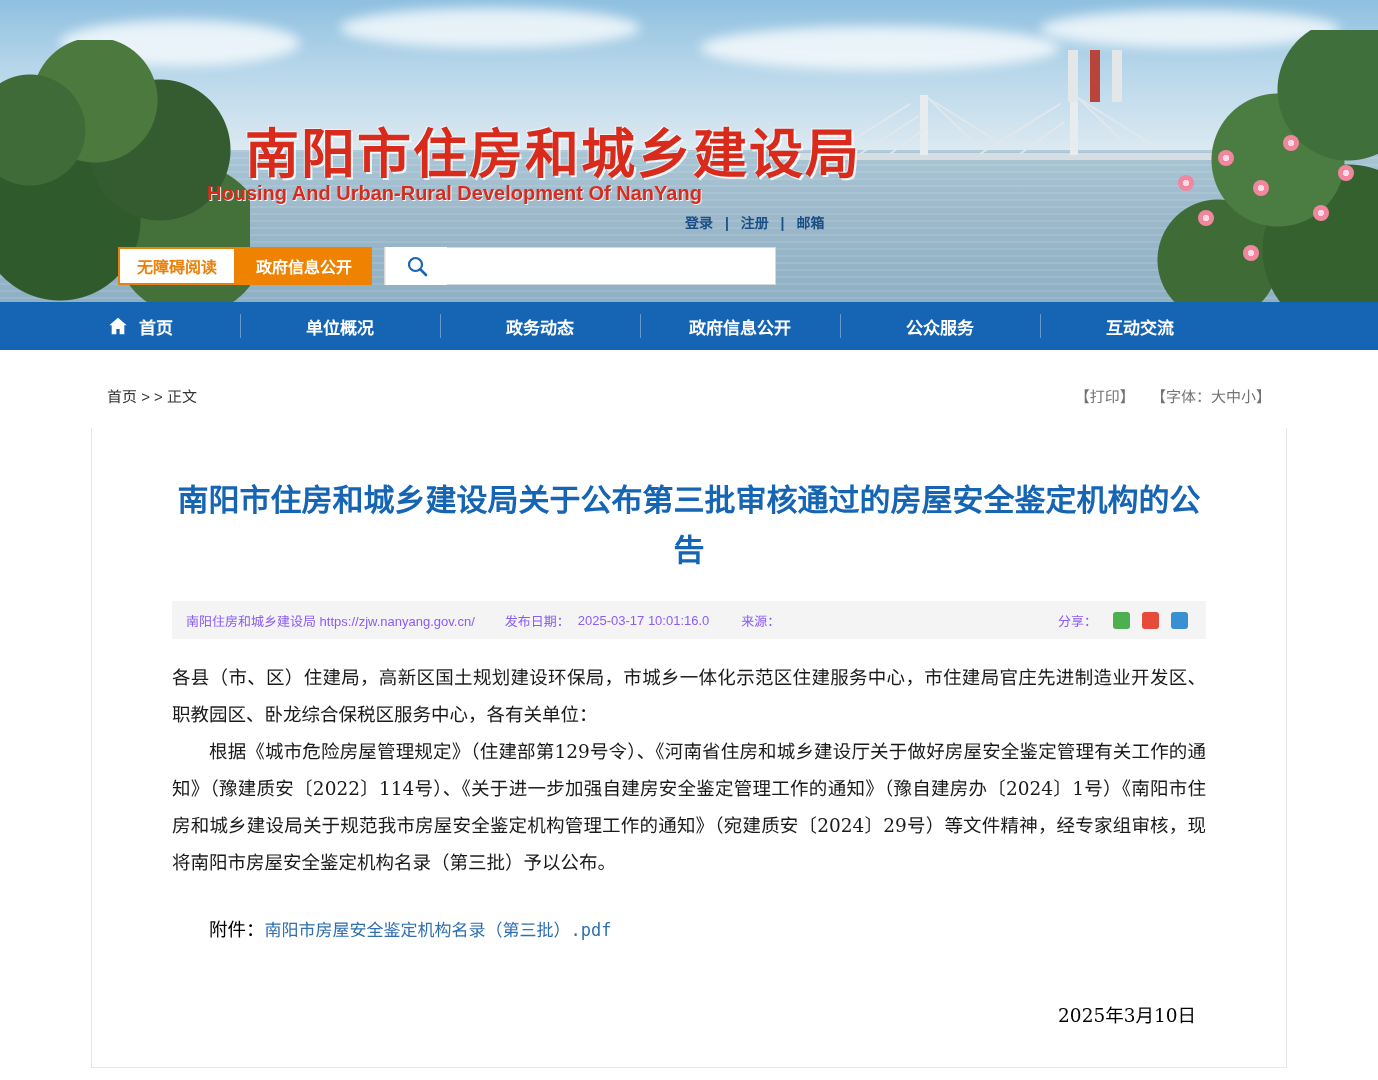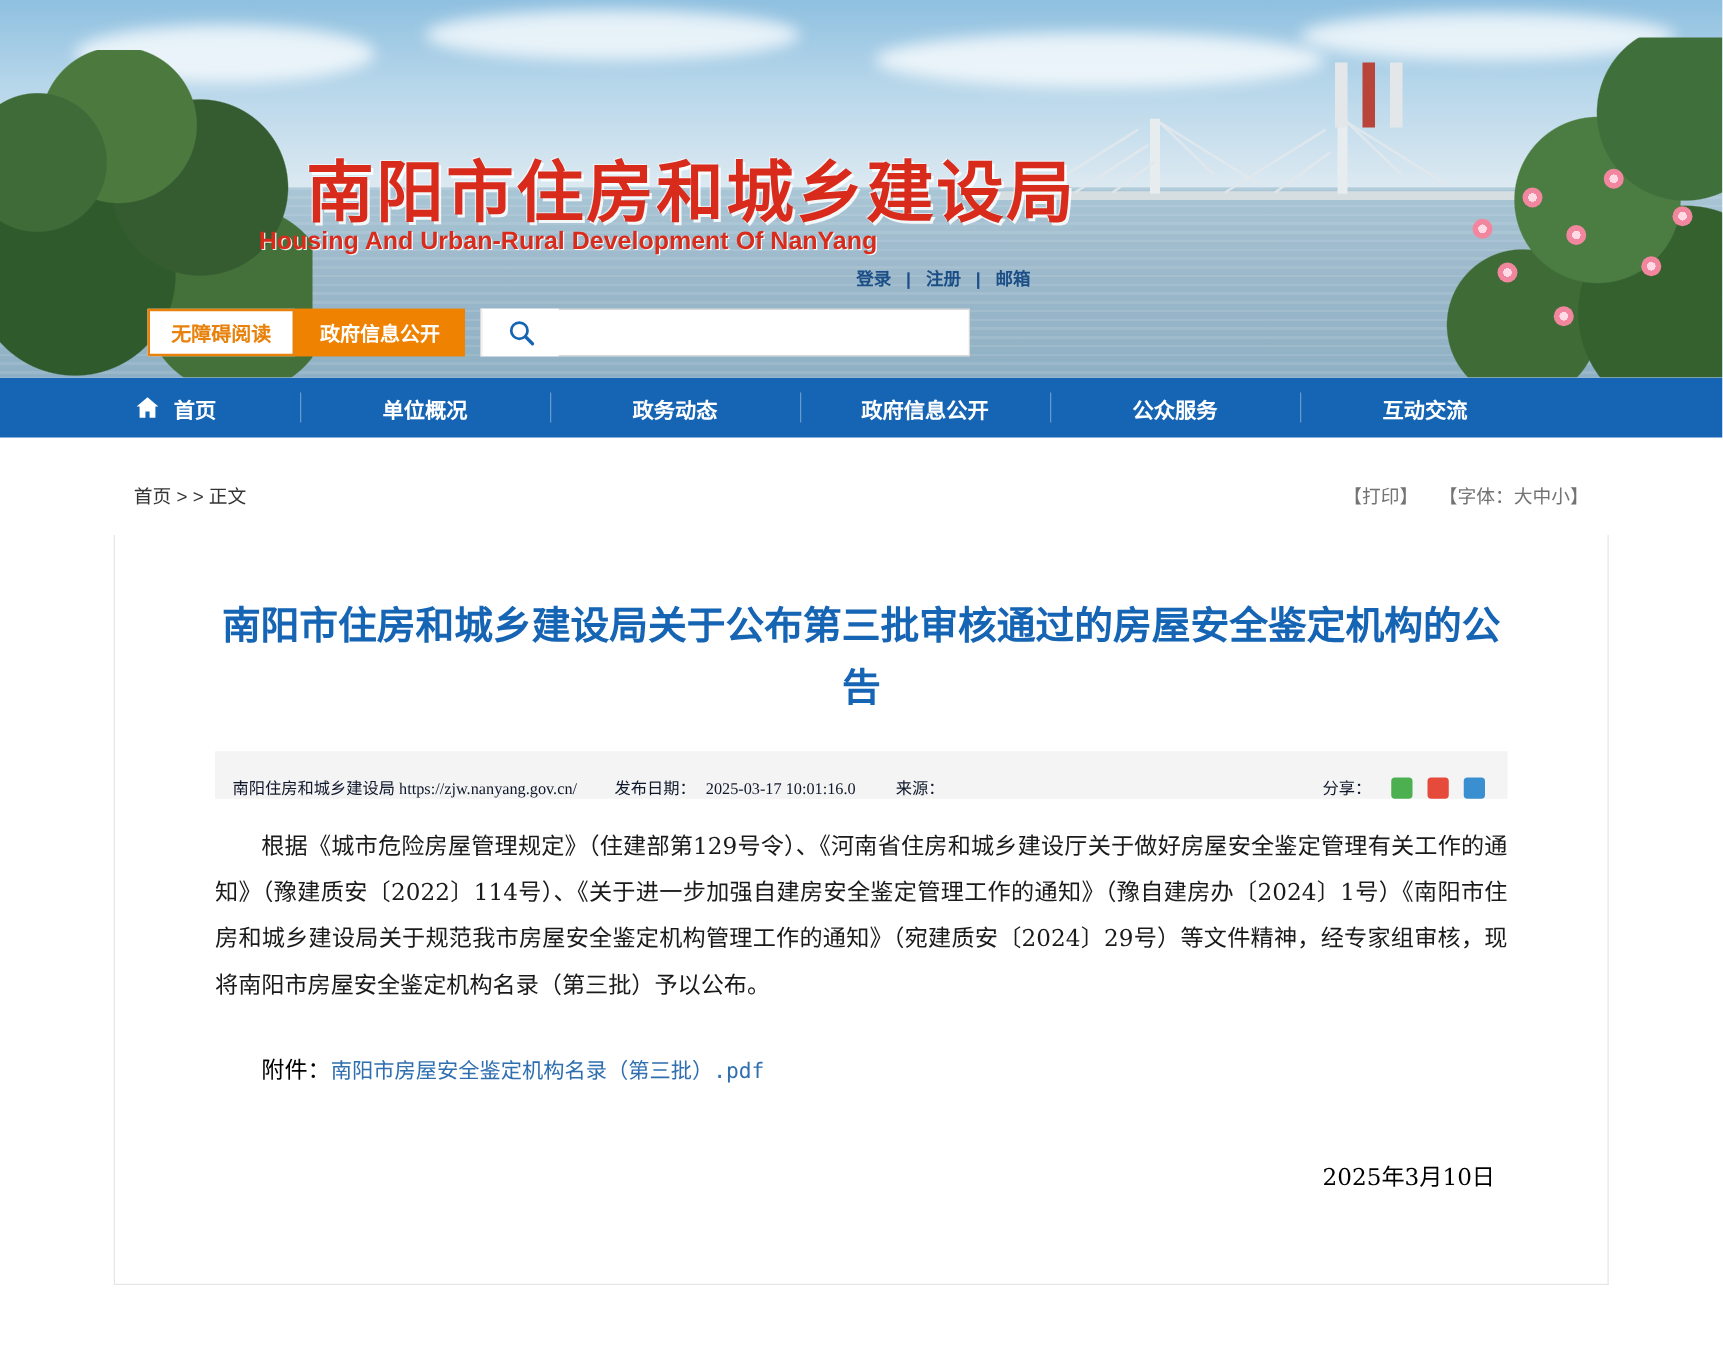--- a/index.html
+++ b/index.html
@@ -172,22 +172,22 @@
     border-top:none;
     min-height:600px;
     padding: 30px 80px 40px 80px;
     box-shadow: 0 0 0 rgba(0,0,0,0);
   }
   .article-title {
     text-align:center; color:#1565b4; font-size:31px; font-weight:bold;
     line-height:1.6; margin:18px 0 26px 0;
   }
   .meta-bar {
-    background:#f4f4f4; height:38px; display:flex; align-items:flex-end;
-    font-size:13px; color:#0f172a; padding:0 14px; gap:8px;font-family:Liberation Serif, serif;
+    background:#f4f4f4; height:38px; display:flex; align-items:center;
+    font-size:13px; color:#8b5cf6; padding:0 14px; gap:8px;
   }
   .meta-bar .m-src { margin-right:22px; }
   .meta-bar .m-date { margin-right:24px; }
   .meta-bar .m-from { margin-right:auto; }
   .share-label { margin-right:8px; }
   .share-ico {
     display:inline-block; width:17px; height:17px; border-radius:3px;
     margin-right:4px; vertical-align:middle;
   }
   .ic-wechat { background:#4caf50; }
@@ -331,20 +331,21 @@
       <span>发布日期：</span>
       <span class="m-date">2025-03-17 10:01:16.0</span>
       <span class="m-from">来源：</span>
       <span class="share-label">分享：</span>
       <span class="share-ico ic-wechat"></span>
       <span class="share-ico ic-weibo"></span>
       <span class="share-ico ic-qq"></span>
     </div>
 
     <div class="body-text">
+      <p>各县（市、区）住建局，高新区国土规划建设环保局，市城乡一体化示范区住建服务中心，市住建局官庄先进制造业开发区、职教园区、卧龙综合保税区服务中心，各有关单位：</p>
       <p class="indent">根据《城市危险房屋管理规定》（住建部第129号令）、《河南省住房和城乡建设厅关于做好房屋安全鉴定管理有关工作的通知》（豫建质安〔2022〕114号）、《关于进一步加强自建房安全鉴定管理工作的通知》（豫自建房办〔2024〕1号）《南阳市住房和城乡建设局关于规范我市房屋安全鉴定机构管理工作的通知》（宛建质安〔2024〕29号）等文件精神，经专家组审核，现将南阳市房屋安全鉴定机构名录（第三批）予以公布。</p>
     </div>
 
     <div class="attach">
       <span>附件：</span><a href="#">南阳市房屋安全鉴定机构名录（第三批）.pdf</a>
     </div>
 
     <div class="signature">2025年3月10日</div>
   </div>
 </div>

